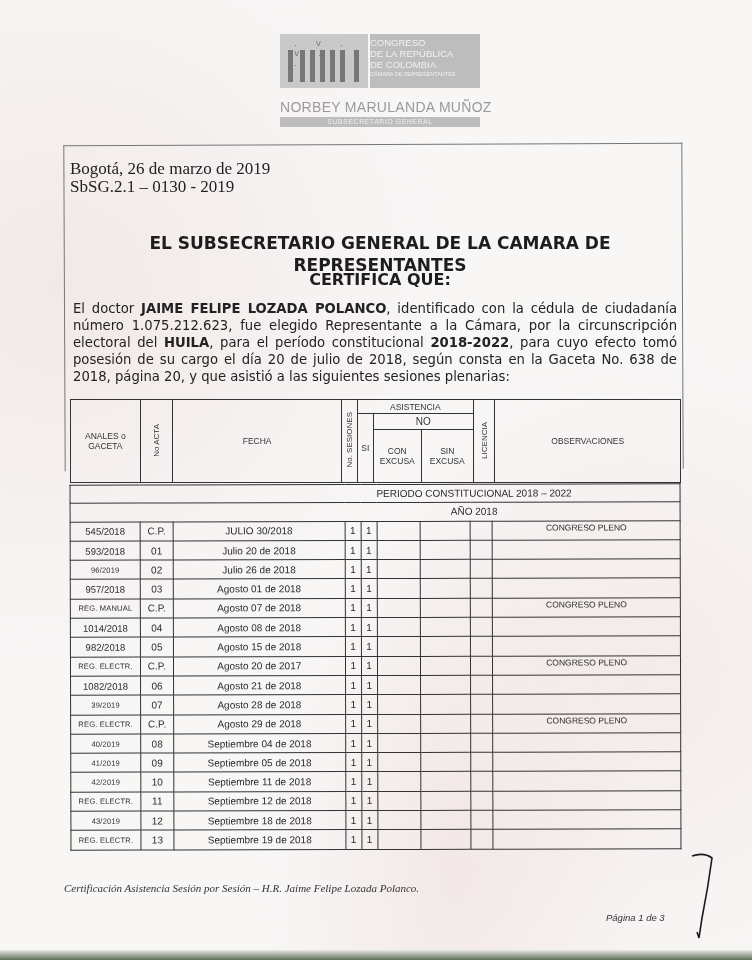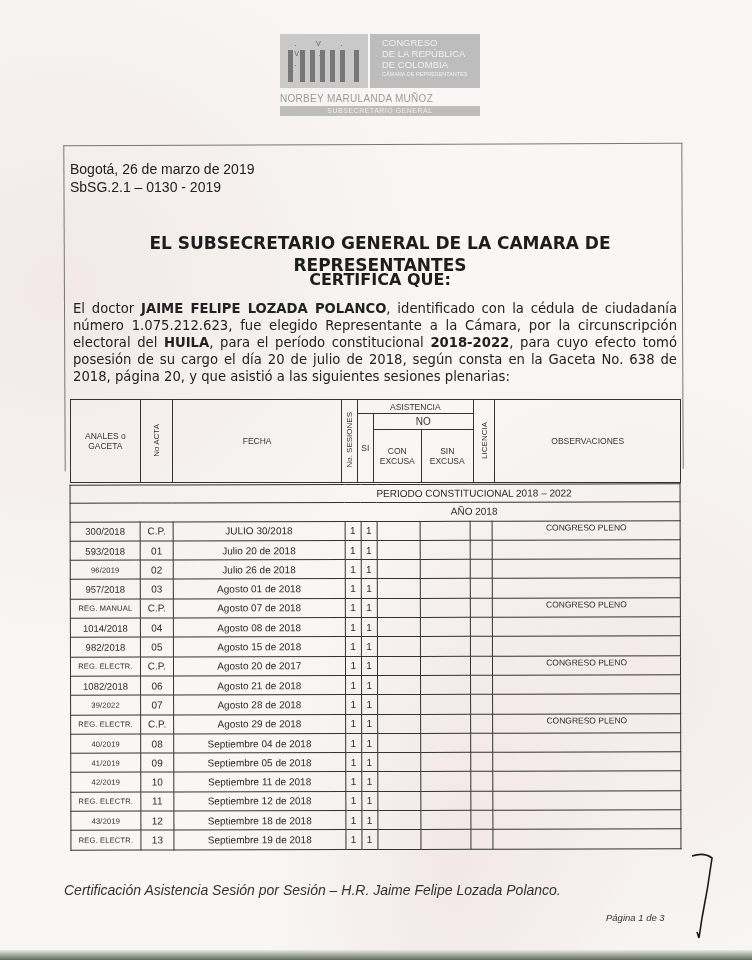--- a/index.html
+++ b/index.html
@@ -29,41 +29,41 @@
     width: 88px; height: 54px; background: #c9c9c9; position: relative;
   }
   .stamp-emblem .col {
     position: absolute; bottom: 6px; width: 5px; height: 32px; background: #777;
   }
   .stamp-emblem .dots {
     position: absolute; top: 4px; left: 14px; font-size: 9px; color: #777; letter-spacing: 8px;
   }
   .stamp-title {
     flex: 1; background: #bdbdbd; color: #f1f1f1; font-size: 9.5px; line-height: 11px;
-    padding: 3px 12px; font-family: "Liberation Sans", sans-serif; margin-left: 2px;
+    padding: 3px 0; font-family: "Liberation Sans", sans-serif; margin-left: 2px;
   }
   .stamp-title .small { font-size: 5.5px; line-height: 8px; }
   .stamp-name {
-    font-family: "Liberation Sans", sans-serif; font-size: 10px; color: #9a9a9a;
-    letter-spacing: 0.3px; margin-top: 5px; white-space: nowrap;
+    font-family: "Liberation Sans", sans-serif; font-size: 14px; color: #9a9a9a;
+    letter-spacing: 0.3px; margin-top: 11px; white-space: nowrap;
   }
   .stamp-role {
     background: #bdbdbd; color: #eee; font-size: 7px; text-align: center;
     height: 10px; line-height: 10px; margin-top: 2px; letter-spacing: 0.5px;
     font-family: "Liberation Sans", sans-serif;
   }
 
   
   .frame {
     position: absolute; left: 64px; top: 144px; width: 617px; height: 325px;
     border: 1px solid #777; border-bottom: none; transform: rotate(-0.25deg);
   }
   .date-block {
-    position: absolute; left: 70px; top: 160px; font-family: Liberation Sans, sans-serif;
-    font-size: 14px; line-height: 18px; color: #222;
+    position: absolute; left: 70px; top: 160px; font-family: Liberation Serif, serif;
+    font-size: 17px; line-height: 18px; color: #222;
   }
   .heading {
     position: absolute; left: 100px; width: 560px; top: 204px; text-align: center;
     font-weight: bold; font-size: 17px; line-height: 22px; color: #1d1d1d; margin-top: 28px;
   }
   .subheading {
     position: absolute; left: 100px; width: 560px; top: 270px; text-align: center;
     font-weight: bold; font-size: 16px; color: #1d1d1d;
   }
   .body-text {
@@ -90,22 +90,22 @@
   }
   .data-table td {
     border: 1px solid #333; height: 17.3px; padding: 0 2px; text-align: center; white-space: nowrap;
   }
   .data-table td.anales { font-size: 9.5px; }
   .data-table td.anales.small { font-size: 7.5px; letter-spacing: 0.2px; }
   .data-table td.obs { font-size: 8.5px; vertical-align: top; padding-top: 1px; }
   .data-table tr.banner td { font-size: 10px; text-align: center; padding-left: 200px; }
 
   .footer-left {
-    position: absolute; left: 64px; top: 882px; font-family: Liberation Sans, sans-serif;
-    font-style: italic; font-size: 14px; color: #333;
+    position: absolute; left: 64px; top: 882px; font-family: Liberation Serif, serif;
+    font-style: italic; font-size: 11px; color: #333;
   }
   .footer-right {
     position: absolute; left: 606px; top: 882px; font-family: "Liberation Sans", sans-serif;
     font-style: italic; font-size: 9.5px; color: #333; margin-top: 30px;
   }
   .pen-mark { position: absolute; left: 690px; top: 848px; }
 </style>
 </head>
 <body>
 
@@ -196,21 +196,21 @@
       <col style="width:188px">
   </colgroup>
   <tbody id="rows">
     <tr class="banner">
       <td colspan="9">PERIODO CONSTITUCIONAL 2018 – 2022</td>
     </tr>
     <tr class="banner">
       <td colspan="9">AÑO 2018</td>
     </tr>
   <tr>
-        <td class="anales">300/2018</td>
+        <td class="anales">545/2018</td>
         <td>C.P.</td>
         <td>JULIO 30/2018</td>
         <td>1</td>
         <td>1</td>
         <td></td>
         <td></td>
         <td></td>
         <td class="obs">CONGRESO PLENO</td>
       </tr>
       <tr>
@@ -295,21 +295,21 @@
         <td>06</td>
         <td>Agosto 21 de 2018</td>
         <td>1</td>
         <td>1</td>
         <td></td>
         <td></td>
         <td></td>
         <td class="obs"></td>
       </tr>
       <tr>
-        <td class="anales small">39/2022</td>
+        <td class="anales small">39/2019</td>
         <td>07</td>
         <td>Agosto 28 de 2018</td>
         <td>1</td>
         <td>1</td>
         <td></td>
         <td></td>
         <td></td>
         <td class="obs"></td>
       </tr>
       <tr>

